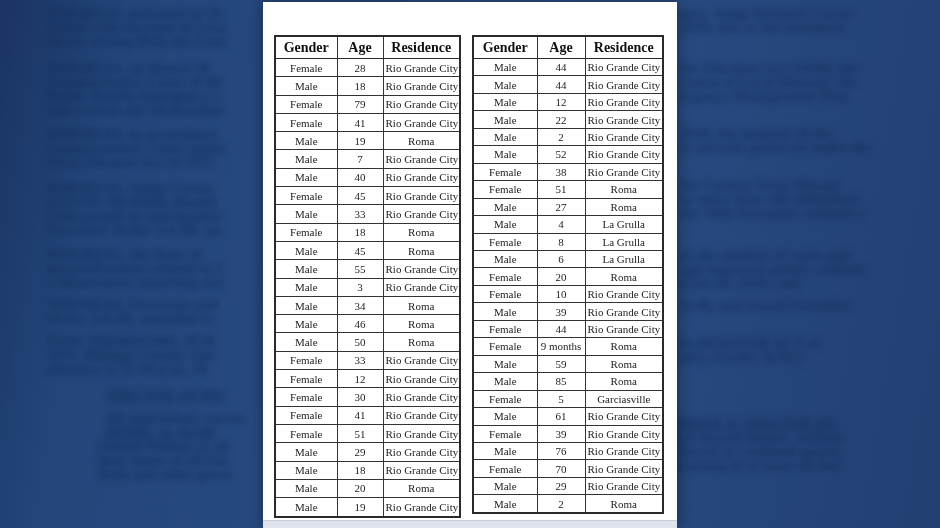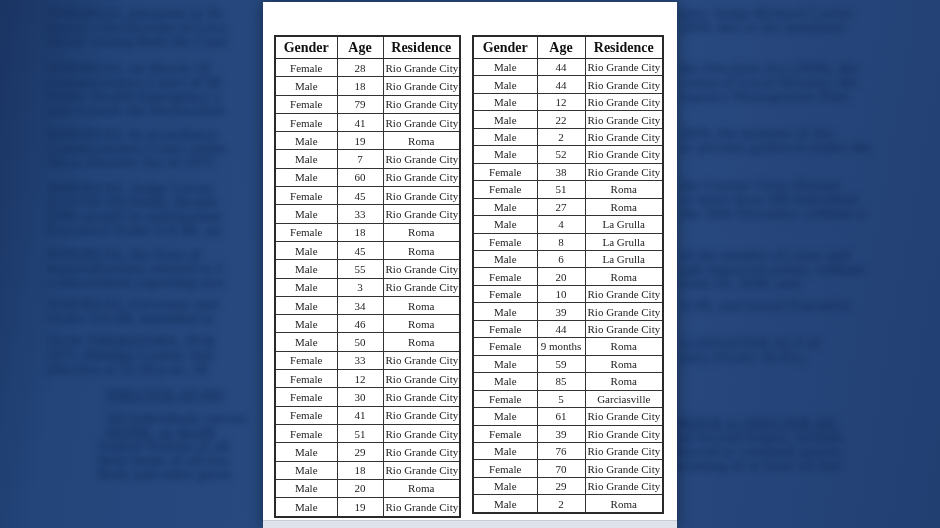--- a/index.html
+++ b/index.html
@@ -144,21 +144,21 @@
           <td>19</td>
           <td>Roma</td>
         </tr>
         <tr>
           <td>Male</td>
           <td>7</td>
           <td>Rio Grande City</td>
         </tr>
         <tr>
           <td>Male</td>
-          <td>60</td>
+          <td>40</td>
           <td>Rio Grande City</td>
         </tr>
         <tr>
           <td>Female</td>
           <td>45</td>
           <td>Rio Grande City</td>
         </tr>
         <tr>
           <td>Male</td>
           <td>33</td>

